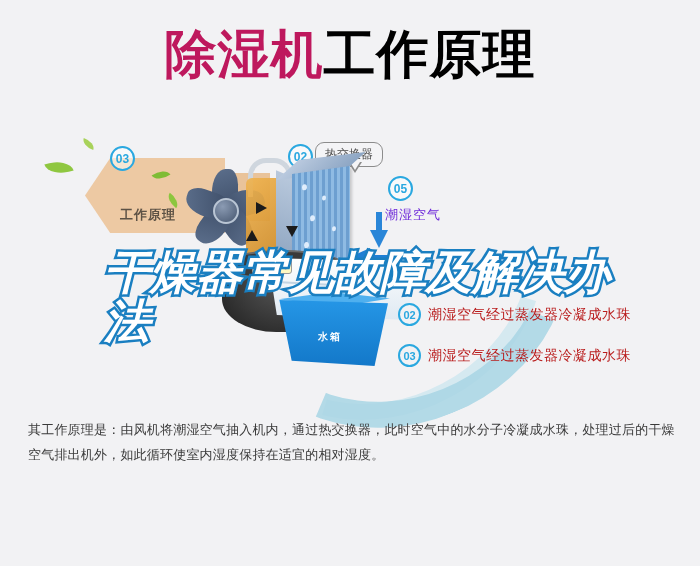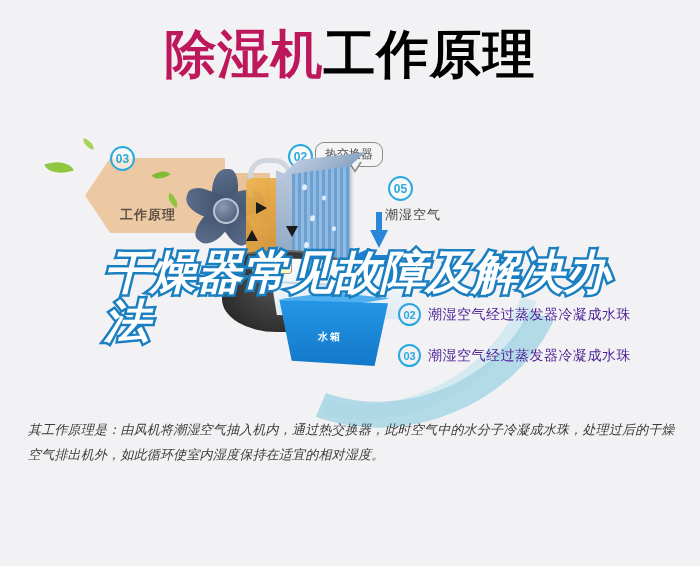--- a/index.html
+++ b/index.html
@@ -107,21 +107,21 @@
     content:"";position:absolute;left:-5px;top:-11px;
     width:0;height:0;
     border-left:5px solid transparent;
     border-right:5px solid transparent;
     border-top:8px solid #f4f4f6;
   }
 
   
   .humid-label{
     position:absolute;left:385px;top:88px;
-    font-size:13px;color:#404040;letter-spacing:1px;
+    font-size:13px;color:#6d28d9;letter-spacing:1px;
   }
 
   
   .fan{position:absolute;left:178px;top:45px;width:92px;height:92px;}
   .blade{
     position:absolute;left:34px;top:6px;
     width:26px;height:44px;
     background:linear-gradient(160deg,#5c6f8c,#3c4c66);
     border-radius:60% 40% 45% 55%;
     transform-origin:50% 92%;
@@ -271,30 +271,30 @@
   .legend{position:absolute;left:398px;top:303px;z-index:30;}
   .legend-row{display:flex;align-items:center;margin-bottom:18px;}
   .legend-badge{
     width:19px;height:19px;border-radius:50%;
     border:2px solid #2aa8e0;color:#2aa8e0;
     font-size:11px;font-weight:bold;
     display:flex;align-items:center;justify-content:center;
     margin-right:7px;flex:0 0 auto;
     background:#f2f2f4;
   }
-  .legend-text{font-size:14px;color:#4c1d95;letter-spacing:.5px;white-space:nowrap;}
+  .legend-text{font-size:14px;color:#b91c1c;letter-spacing:.5px;white-space:nowrap;}
 
   
   .body-copy{
     position:absolute;left:28px;top:417px;width:648px;
     font-size:13px;color:#3a3a3a;line-height:25px;
     letter-spacing:.2px;
   }
   .body-copy p{margin:0 0 14px 0;}
-  .body-copy p:last-child{margin-bottom:8px;font-style:italic;}
+  .body-copy p:last-child{margin-bottom:8px;}
 </style>
 </head>
 <body>
 
 <div id="page">
 
   <div class="heading">
     <span class="h-gray">除湿机</span><span class="h-black">工作原理</span>
   </div>
 

